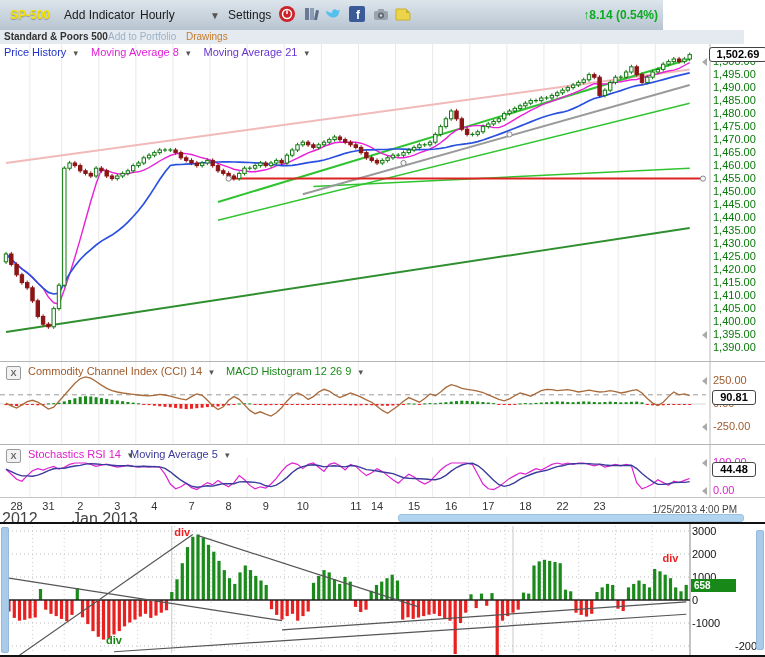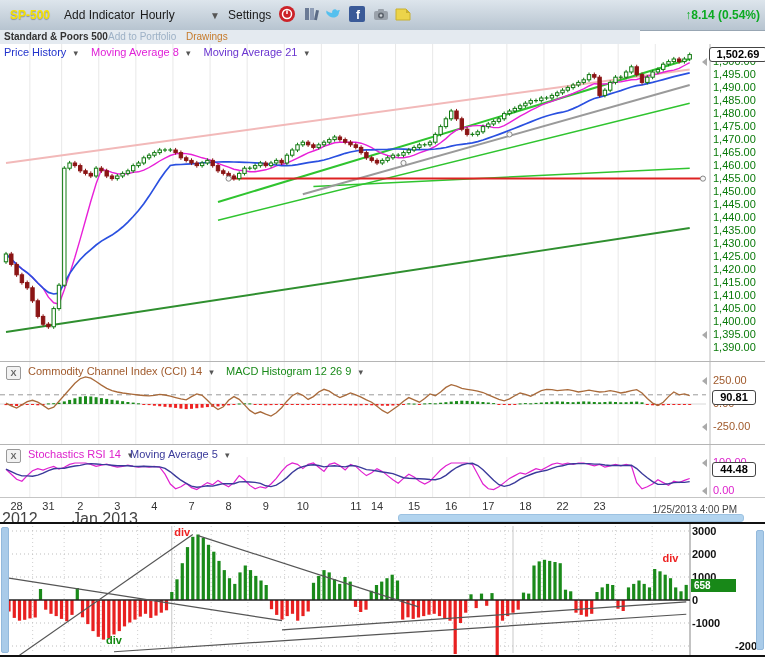--- a/index.html
+++ b/index.html
@@ -1,28 +1,28 @@
 <!DOCTYPE html>
 <html><head>
 <meta charset="utf-8">
 <style>
   html,body{margin:0;padding:0;width:765px;height:657px;overflow:hidden;background:#fff;
     font-family:"Liberation Sans","DejaVu Sans",sans-serif;font-size:11px;color:#222;}
   #app{position:relative;width:765px;height:657px;}
   .abs{position:absolute;}
   
-  #toolbar{left:0;top:0;width:765px;height:30px;background:linear-gradient(#dde5ec,#b7c4d0);
+  #toolbar{left:0;top:0;width:663px;height:30px;background:linear-gradient(#dde5ec,#b7c4d0);
     border-bottom:1px solid #98a6b3;}
   .tb{position:absolute;top:8px;font-size:12px;color:#1a1a1a;white-space:nowrap;}
   #symbol{color:#f5e100;font-weight:bold;text-shadow:0 1px 1px #8a93a0;}
   .caret{color:#555;font-size:9px;margin-left:4px;}
   .tbicon{position:absolute;top:5px;width:18px;height:18px;}
   #change{right:5px;color:#0caa22;font-weight:bold;}
   
-  #subbar{left:0;top:30px;width:640px;height:14px;background:#e4eaf0;border-bottom:1px solid #c3ccd5;}
+  #subbar{left:0;top:30px;width:744px;height:14px;background:#e4eaf0;border-bottom:1px solid #c3ccd5;}
   .sb{position:absolute;top:1px;font-size:10px;white-space:nowrap;}
   #sbname{left:4px;color:#333;font-weight:bold;}
   #sbport{left:108px;color:#9db1c6;}
   #sbdraw{left:186px;color:#c67a2a;}
   
   .panel{left:0;background:#fff;}
   #p1{top:44px;width:765px;height:317px;}
   #p2{top:362px;width:765px;height:82px;}
   #p3{top:445px;width:765px;height:52px;}
   .sep{left:0;width:765px;height:1px;background:#b5b5b5;}
@@ -41,21 +41,21 @@
   
   #xaxis{left:0;top:497px;width:765px;height:25px;background:#fff;border-top:1px solid #c5c5c5;}
   .dlab{position:absolute;top:2px;font-size:11px;color:#333;transform:translateX(-50%);}
   .dsub{position:absolute;top:12px;font-size:16px;color:#444;}
   #tstamp{position:absolute;top:6px;right:28px;font-size:10px;color:#444;}
   #hscroll{position:absolute;left:398px;top:16px;width:344px;height:6px;background:#b2d4ef;
     border:1px solid #9cc2e2;border-radius:3px;cursor:pointer;}
   
   #p4{top:522px;left:0;width:765px;height:135px;background:#fff;border-top:2px solid #111;
     border-bottom:2px solid #111;box-sizing:border-box;}
-  .blab{position:absolute;font-size:11px;font-weight:bold;color:#111;left:692px;}
+  .blab{position:absolute;font-size:11px;font-weight:normal;color:#111;left:692px;}
   #badge{position:absolute;left:691px;width:42px;height:13px;background:#188818;color:#fff;
     font-size:10px;font-weight:bold;line-height:13px;padding-left:3px;}
   .divlab{position:absolute;font-size:11px;font-weight:bold;}
   #vscrollL{position:absolute;left:1px;top:3px;width:6px;height:124px;background:#a9cbe9;
     border:1px solid #93b9dc;border-radius:2px;cursor:pointer;}
   #vscrollR{position:absolute;right:1px;top:6px;width:6px;height:118px;background:#a9cbe9;
     border:1px solid #93b9dc;border-radius:2px;cursor:pointer;}
 </style>
 </head>
 <body>

